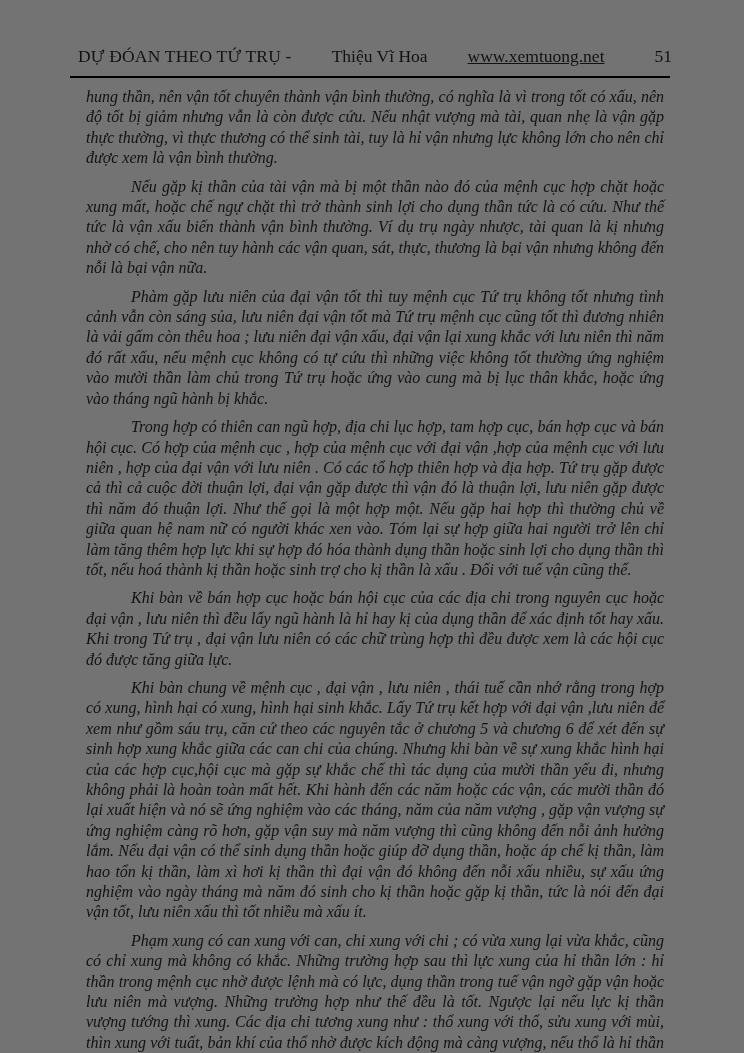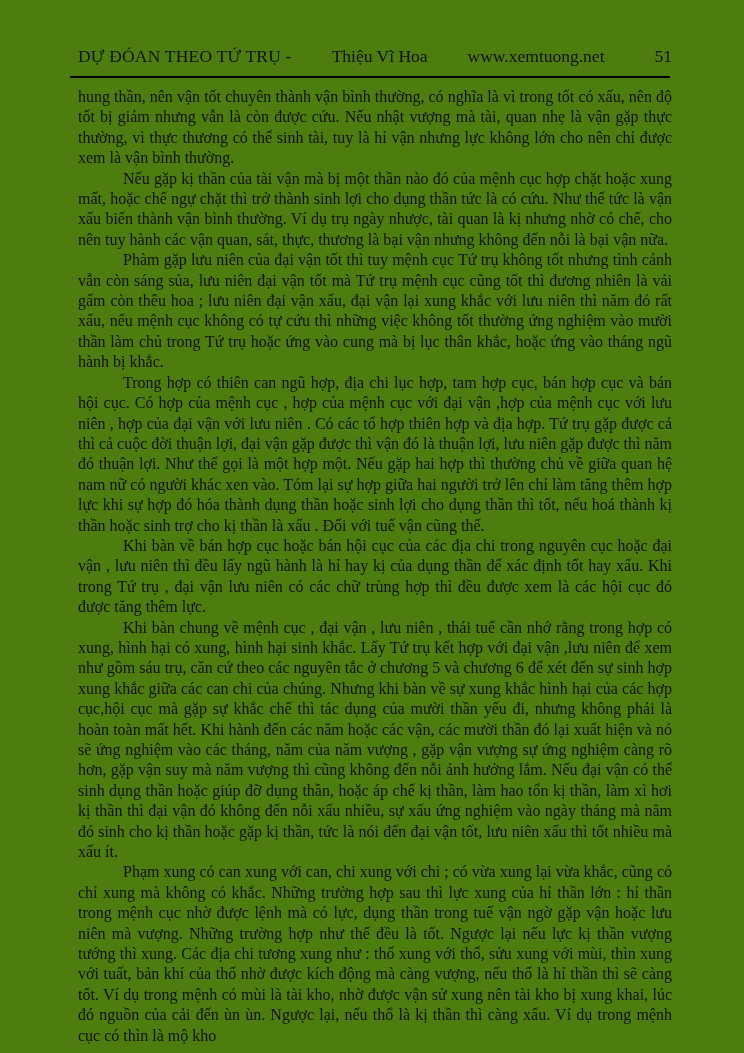--- a/index.html
+++ b/index.html
@@ -4,57 +4,58 @@
 <style>
   html, body {
     margin: 0;
     padding: 0;
     background: #ffffff;
   }
   .page {
     position: relative;
     width: 744px;
     height: 1053px;
-    background: #4d7c0f;
+    background: #737373;
     box-sizing: border-box;
     padding: 46px 72px 0 78px;
     font-family: "Liberation Serif", "DejaVu Serif", serif;
     color: #121212;
     overflow: hidden;
   }
   .page-header {
     display: flex;
     align-items: baseline;
     font-size: 17.5px;
     line-height: 20px;
     white-space: nowrap;
   }
   .header-title { letter-spacing: 0.2px; }
   .header-author { margin-left: 40px; }
   .header-url {
     margin-left: auto;
     margin-right: 50px;
+    text-decoration: underline;
     color: #121212;
     cursor: pointer;
   }
   .header-page-number { }
   .header-rule {
     margin-top: 10px;
     margin-left: -8px;
     width: 600px;
     border-top: 2px solid #000000;
     height: 0;
   }
   .body-text {
     margin-top: 9px;
     font-size: 16px;
     line-height: 20.4px;
     text-align: justify;
   }
-  .body-text p { margin: 0; padding: 0; }
+  .body-text p { margin: 8px; padding: 0; font-style: italic; }
   .body-text p.indent { text-indent: 45px; }
 </style>
 </head>
 <body>
 
 <div class="page">
 
   <header class="page-header">
     <span class="header-title">DỰ ĐÓAN THEO TỨ TRỤ -</span>
     <span class="header-author">Thiệu Vĩ  Hoa</span>
@@ -62,18 +63,18 @@
     <span class="header-page-number">51</span>
   </header>
 
   <div class="header-rule"></div>
 
   <main class="body-text">
     <p>hung thần, nên vận tốt chuyên thành vận bình thường, có nghĩa là vì trong tốt có xấu, nên độ tốt bị giảm nhưng vẫn là còn được cứu. Nếu nhật vượng mà tài, quan nhẹ là vận gặp thực thường, vì thực thương có thể sinh tài, tuy là hỉ vận nhưng lực không lớn cho nên chỉ được xem là vận bình thường.</p>
     <p class="indent">Nếu gặp kị thần của tài vận mà bị một thần nào đó của mệnh cục hợp chặt hoặc xung mất, hoặc chế ngự chặt thì trở thành sinh lợi cho dụng thần tức là  có cứu. Như thế tức là vận xấu biến thành vận bình thường. Ví dụ trụ ngày nhược, tài quan là kị nhưng nhờ có chế, cho nên tuy hành các vận quan, sát, thực, thương là bại vận nhưng không đến nỗi là bại vận nữa.</p>
     <p class="indent">Phàm gặp lưu niên của đại vận tốt thì tuy mệnh cục  Tứ trụ  không tốt nhưng tình cảnh vẫn còn sáng sủa, lưu niên đại vận tốt mà Tứ trụ mệnh cục cũng tốt thì đương nhiên là vải gấm còn thêu hoa ; lưu niên đại vận xấu, đại vận lại xung khắc với lưu niên thì năm đó rất xấu, nếu mệnh cục không có tự cứu thì những việc  không tốt thường ứng nghiệm vào mười thần làm chủ trong Tứ trụ hoặc ứng vào cung mà bị lục thân khắc, hoặc ứng vào tháng ngũ hành bị khắc.</p>
     <p class="indent">Trong hợp có thiên can ngũ hợp, địa chi lục hợp, tam hợp cục, bán hợp cục và bán hội cục. Có hợp của mệnh cục , hợp của mệnh cục với đại vận ,hợp của mệnh cục với lưu niên , hợp của đại vận  với lưu niên . Có các tổ hợp thiên hợp và địa hợp. Tứ trụ gặp được cả thì cả cuộc đời thuận lợi, đại vận gặp được thì vận đó là thuận lợi, lưu niên gặp được thì năm đó thuận lợi. Như thế gọi là một hợp một. Nếu gặp hai hợp thì thường chủ về giữa quan hệ nam nữ có người khác xen vào. Tóm lại sự hợp giữa hai người trở lên chỉ làm tăng thêm hợp lực khi sự hợp đó hóa thành dụng thần hoặc sinh lợi cho dụng thần thì tốt, nếu hoá thành kị thần hoặc sinh trợ cho kị thần là xấu . Đối với tuế vận cũng thế.</p>
-    <p class="indent">Khi bàn về bán hợp cục hoặc bán hội cục của các địa chi  trong nguyên cục hoặc đại vận , lưu niên  thì đều lấy ngũ hành là hỉ hay kị  của dụng thần để xác định tốt hay xấu. Khi trong Tứ trụ , đại vận  lưu niên  có các chữ trùng hợp thì đều được xem là các hội cục đó được tăng thêm lực.</p>
+    <p class="indent">Khi bàn về bán hợp cục hoặc bán hội cục của các địa chi  trong nguyên cục hoặc đại vận , lưu niên  thì đều lấy ngũ hành là hỉ hay kị  của dụng thần để xác định tốt hay xấu. Khi trong Tứ trụ , đại vận  lưu niên  có các chữ trùng hợp thì đều được xem là các hội cục đó được tăng giữa lực.</p>
     <p class="indent">Khi bàn chung về mệnh cục , đại vận , lưu niên , thái tuế cần nhớ rằng trong hợp có xung, hình hại có xung, hình hại sinh khắc. Lấy Tứ trụ kết hợp với đại vận ,lưu niên để xem như gồm sáu trụ, căn cứ theo các nguyên tắc ở chương 5 và chương 6 để xét đến sự sinh hợp xung khắc giữa các can chi của chúng. Nhưng khi bàn về sự xung khắc hình hại của các hợp cục,hội cục mà gặp sự khắc chế thì tác dụng của mười thần yếu đi, nhưng không phải là hoàn toàn mất hết. Khi hành đến các năm hoặc các vận, các mười thần đó lại xuất hiện và nó sẽ ứng nghiệm vào các tháng, năm của năm vượng , gặp vận vượng sự ứng nghiệm càng rõ hơn, gặp vận suy mà năm vượng thì cũng không đến nỗi ảnh hưởng lắm. Nếu đại vận có thể sinh dụng thần hoặc giúp đỡ dụng thần, hoặc áp chế kị thần, làm hao tổn kị thần, làm xì hơi kị thần thì đại vận đó không đến nỗi xấu nhiều, sự xấu ứng nghiệm vào ngày tháng mà năm đó sinh cho kị thần hoặc gặp kị thần, tức là nói đến đại vận tốt, lưu niên xấu thì tốt nhiều mà xấu ít.</p>
     <p class="indent">Phạm xung có can xung với can, chi xung với chi ; có vừa xung lại vừa khắc, cũng có chỉ  xung mà không có khắc. Những trường hợp sau thì lực xung của hỉ thần lớn : hỉ thần trong mệnh cục  nhờ được lệnh mà có lực, dụng thần trong tuế vận ngờ gặp vận hoặc lưu niên mà vượng. Những trường hợp như thế đều là tốt. Ngược lại nếu lực kị thần vượng tướng thì xung. Các địa chi tương xung như : thổ xung với thổ, sửu xung với mùi, thìn xung với tuất, bản khí của thổ nhờ được kích động mà càng vượng, nếu thổ là hỉ thần thì sẽ càng tốt. Ví dụ trong mệnh có mùi là tài kho, nhờ được vận sử xung nên tài kho bị xung khai, lúc đó nguồn của cải đến ùn ùn. Ngược lại, nếu thổ là kị thần thì càng xấu. Ví dụ trong mệnh cục có thìn là mộ kho</p>
   </main>
 
 </div>
 
 </body></html>

